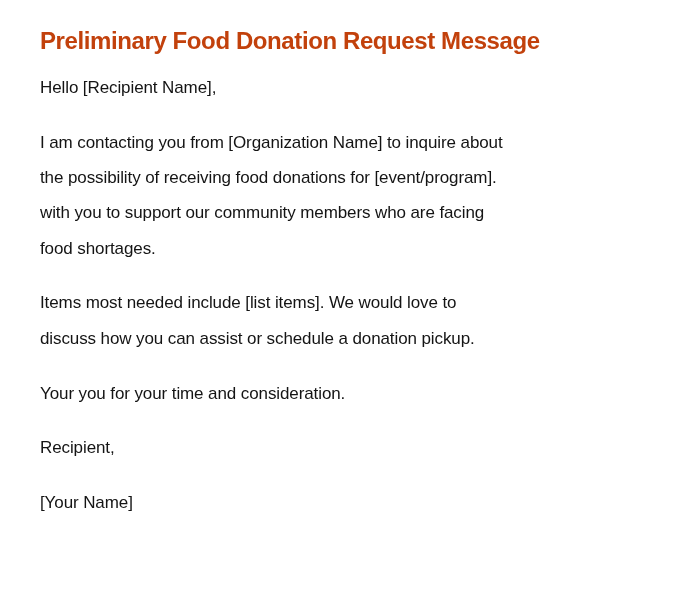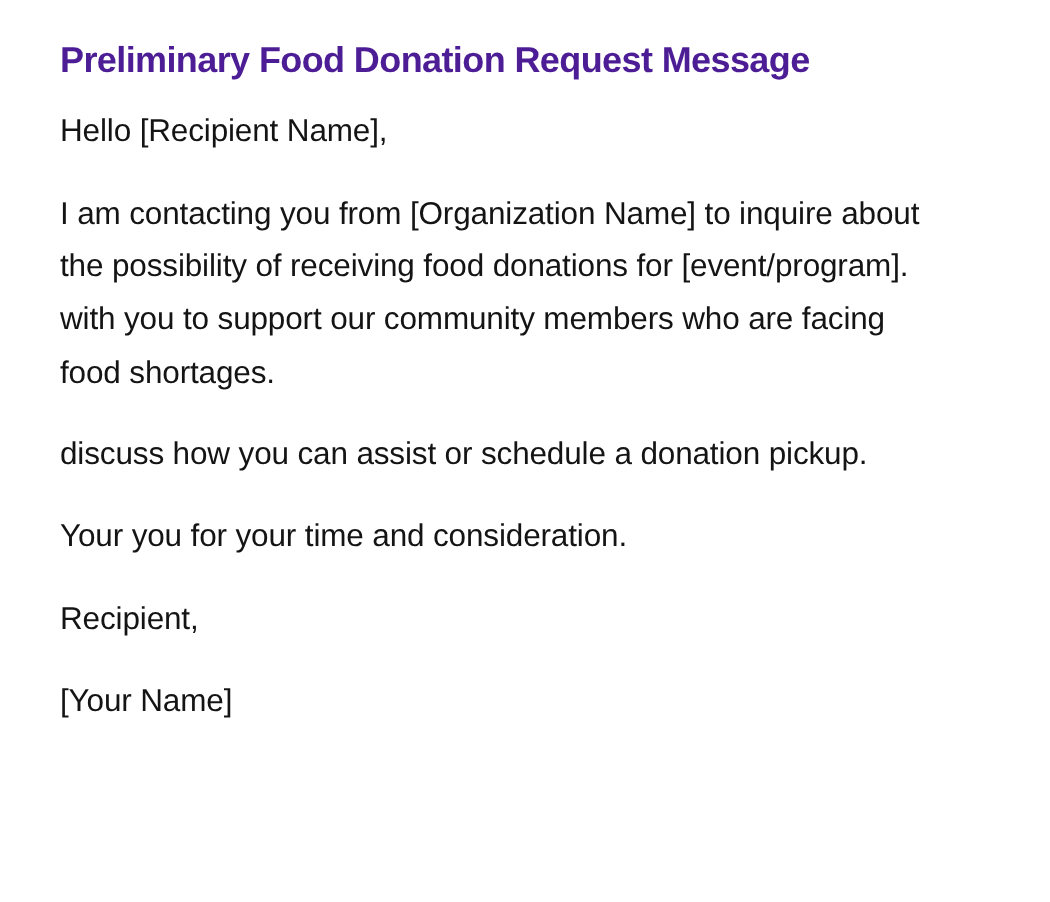--- a/index.html
+++ b/index.html
@@ -20,26 +20,26 @@
       left: 40px;
       top: 24px;
       width: 610px;
     }
     .title {
       font-family: "Liberation Sans", sans-serif;
       font-weight: bold;
       font-size: 24px;
       line-height: 34px;
       margin: 0 0 12px 0;
-      color: #4c1d95;
+      color: #c2410c;
       letter-spacing: -0.4px;
       white-space: nowrap;
     }
     .para {
-      font-size: 21px;
+      font-size: 17px;
       line-height: 35.3px;
       margin: 0 0 19.5px 0;
       color: #141414;
       letter-spacing: -0.1px;
     }
     .line {
       display: block;
       white-space: nowrap;
     }
   </style>
@@ -52,20 +52,21 @@
   <p class="para">Hello [Recipient Name],</p>
 
   <p class="para">
     <span class="line">I am contacting you from [Organization Name] to inquire about</span>
     <span class="line">the possibility of receiving food donations for [event/program].</span>
     <span class="line">with you to support our community members who are facing</span>
     <span class="line">food shortages.</span>
   </p>
 
   <p class="para">
+    <span class="line">Items most needed include [list items]. We would love to</span>
     <span class="line">discuss how you can assist or schedule a donation pickup.</span>
   </p>
 
   <p class="para">Your you for your time and consideration.</p>
 
   <p class="para">Recipient,</p>
 
   <p class="para">[Your Name]</p>
 </div>
 

